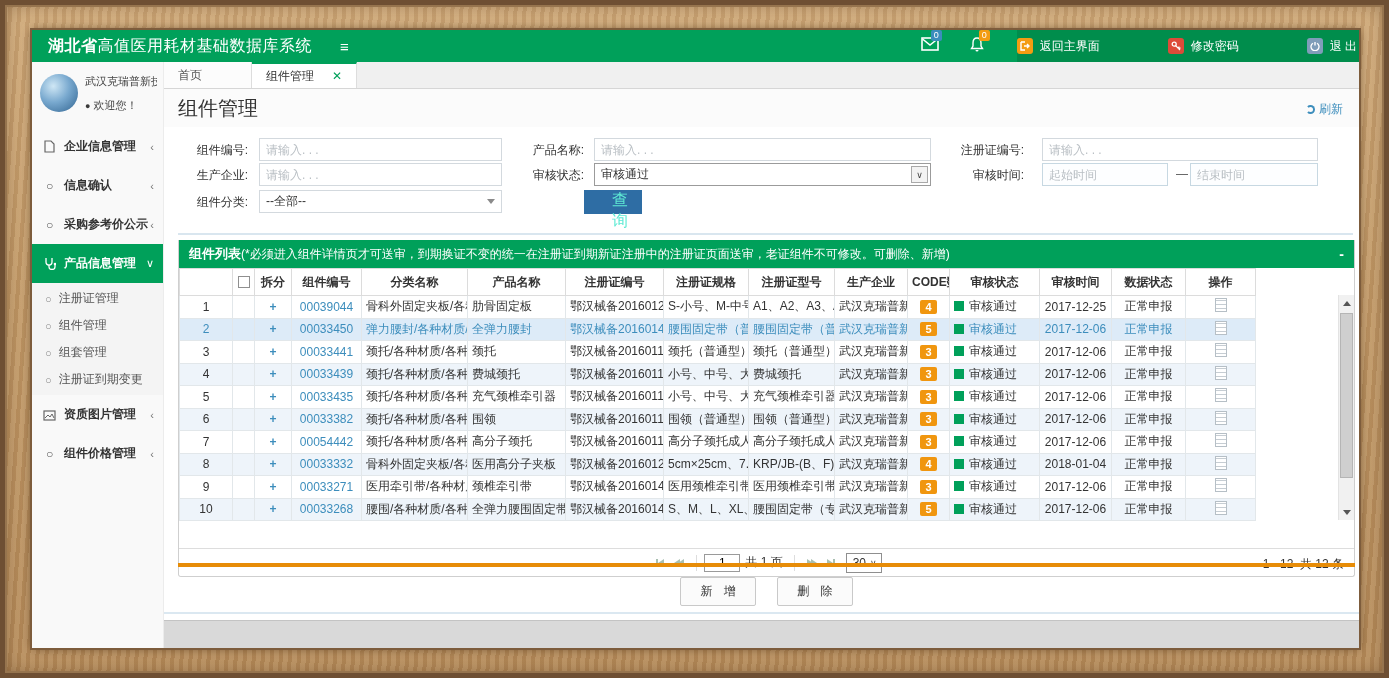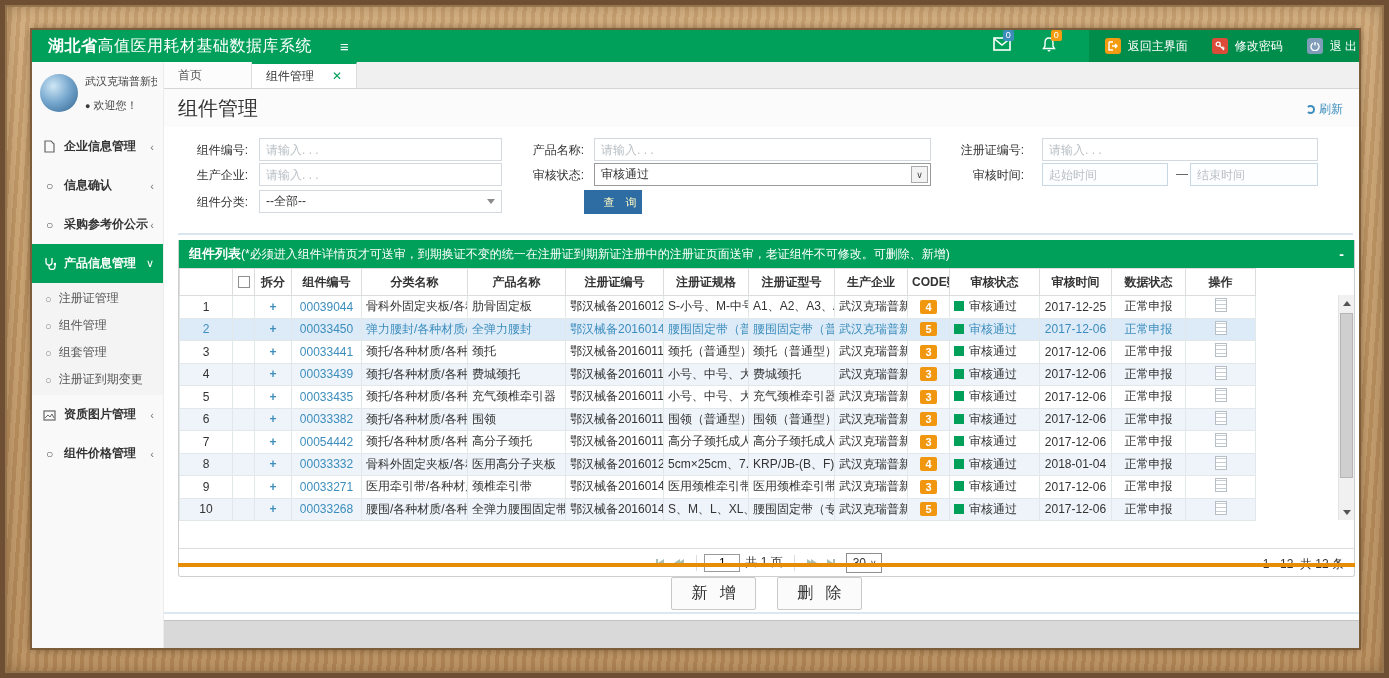--- a/index.html
+++ b/index.html
@@ -25,21 +25,21 @@
   .brand { margin-left:16px; font-size:16px; letter-spacing:.5px; white-space:nowrap; }
   .brand b { font-weight:700; }
   .hamburger { margin-left:28px; font-size:15px; cursor:pointer; }
   .topbar-right { margin-left:auto; display:flex; align-items:center; height:100%; }
   .tb-ico { position:relative; margin-right:30px; width:18px; height:18px; cursor:pointer; }
   .tb-ico svg { display:block; }
   .nbadge { position:absolute; top:-7px; left:10px; font-size:9px; line-height:11px; padding:0 3px;
             border-radius:2px; color:#fff; }
   .nbadge.blue { background:#3c8dbc; }
   .nbadge.orange { background:#f39c12; }
-  .actions { display:flex; align-items:center; background:#008d4c; height:100%; padding-left:16px; margin-right:-22px; }
+  .actions { display:flex; align-items:center; background:#008d4c; height:100%; margin-right:-22px;gap:44px; }
   .action { display:flex; align-items:center; margin-right:24px; white-space:nowrap; cursor:pointer; }
   .abox { width:16px; height:16px; border-radius:3px; margin-right:7px; display:flex; align-items:center; justify-content:center; }
   .abox.orange { background:#f39c12; }
   .abox.red { background:#dd4b39; }
   .abox.blue { background:#7f9db9; }
   
   .sidebar { position:absolute; left:0; top:32px; width:132px; bottom:0; background:#f9f9f9; border-right:1px solid #ececec; }
   .profile { display:flex; padding:12px 6px 0 8px; }
   .avatar { width:38px; height:38px; border-radius:50%; flex:0 0 38px;
             background: radial-gradient(circle at 35% 32%, #cfe7f5 0%, #79a9cf 45%, #2f628f 100%); }
@@ -76,21 +76,21 @@
   .tinput::placeholder { color:#b9bfc4; }
   .dateinput { border:1px solid #c7d8e2; background:#fdfeff; }
   .selectbox { position:absolute; height:23px; border:1px solid #9b9b9b; background:#fff; display:flex; align-items:center; padding-left:6px; cursor:pointer; }
   .selectbox .sv { flex:1; }
   .selectbox .sbtn { width:17px; height:17px; margin:0 2px; border:1px solid #a9a9a9; background:#f3f3f3;
                      display:flex; align-items:center; justify-content:center; font-size:9px; color:#444; }
   .combobox { position:absolute; height:23px; border:1px solid #d3d9de; background:#fff; display:flex; align-items:center; padding:0 6px; cursor:pointer; }
   .combobox .sv { flex:1; color:#333; }
   .tri-down { width:0; height:0; border-left:4px solid transparent; border-right:4px solid transparent; border-top:5px solid #8a8a8a; }
   .dash { position:absolute; color:#555; top:4px; }
-  .query-btn { position:absolute; width:58px; height:24px; background:#2e6da4; color:#fef9c3; border:none; font-size:11px;
+  .query-btn { position:absolute; width:58px; height:24px; background:#2e6da4; color:#5eead4; border:none; font-size:16px;
                letter-spacing:4px; padding-left:18px; cursor:pointer; font-family:inherit; }
   .form-divider { position:absolute; left:14px; right:6px; top:171px; height:2px; background:#d9e6ef; }
   
   .panel { position:absolute; left:14px; top:178px; width:1177px; border:1px solid #cfcfcf; border-top:none; border-radius:0 0 3px 3px; background:#fff; }
   .panel-head { height:28px; background:#00a05a; color:#fff; display:flex; align-items:center; padding:0 10px; border-radius:0; }
   .panel-head b { font-size:13px; }
   .panel-head .note { font-size:12px; }
   .collapse { margin-left:auto; font-weight:700; cursor:pointer; font-size:14px; }
   .gridwrap { position:relative; height:280px; }
   table.grid { border-collapse:collapse; table-layout:fixed; width:1076px; }
@@ -124,21 +124,21 @@
   .psep { width:1px; height:16px; background:#ddd; margin:0 7px; }
   .pinput { width:36px; height:18px; border:1px solid #9a9a9a; text-align:center; font-size:12px; font-family:inherit; margin-right:5px; }
   .ptext { color:#333; margin-right:4px; }
   .psel { display:flex; align-items:center; border:1px solid #8f8f8f; height:20px; padding-left:6px; margin-left:6px; cursor:pointer; background:#fff; }
   .psel .chev { font-size:9px; margin:0 4px; color:#444; }
   .prange { position:absolute; right:10px; top:7px; color:#333; }
   
   .orange-bar { position:absolute; left:14px; top:501px; width:1177px; height:4px; background:#e78c07; }
   .btn-row { position:absolute; left:14px; top:515px; width:1177px; text-align:center; }
   .gbtn { display:inline-block; margin:0 9px; padding:5px 19px; background:#fbfbfb; border:1px solid #c9c9c9; border-radius:2px;
-          font-size:16px; color:#333; cursor:pointer; font-family:inherit; letter-spacing:4px; padding-right:15px; }
+          font-size:12px; color:#333; cursor:pointer; font-family:inherit; letter-spacing:4px; padding-right:15px; }
   .blue-line { position:absolute; left:0; right:0; top:550px; height:2px; background:#dbe8f1; }
   .main-footer { position:absolute; left:0; right:0; top:558px; bottom:0; background:#d9d9d9; border-top:1px solid #c3c3c3; }
 </style>
 </head>
 <body>
 
 <div class="screen">
 
   <div class="topbar">
     <div class="brand">

